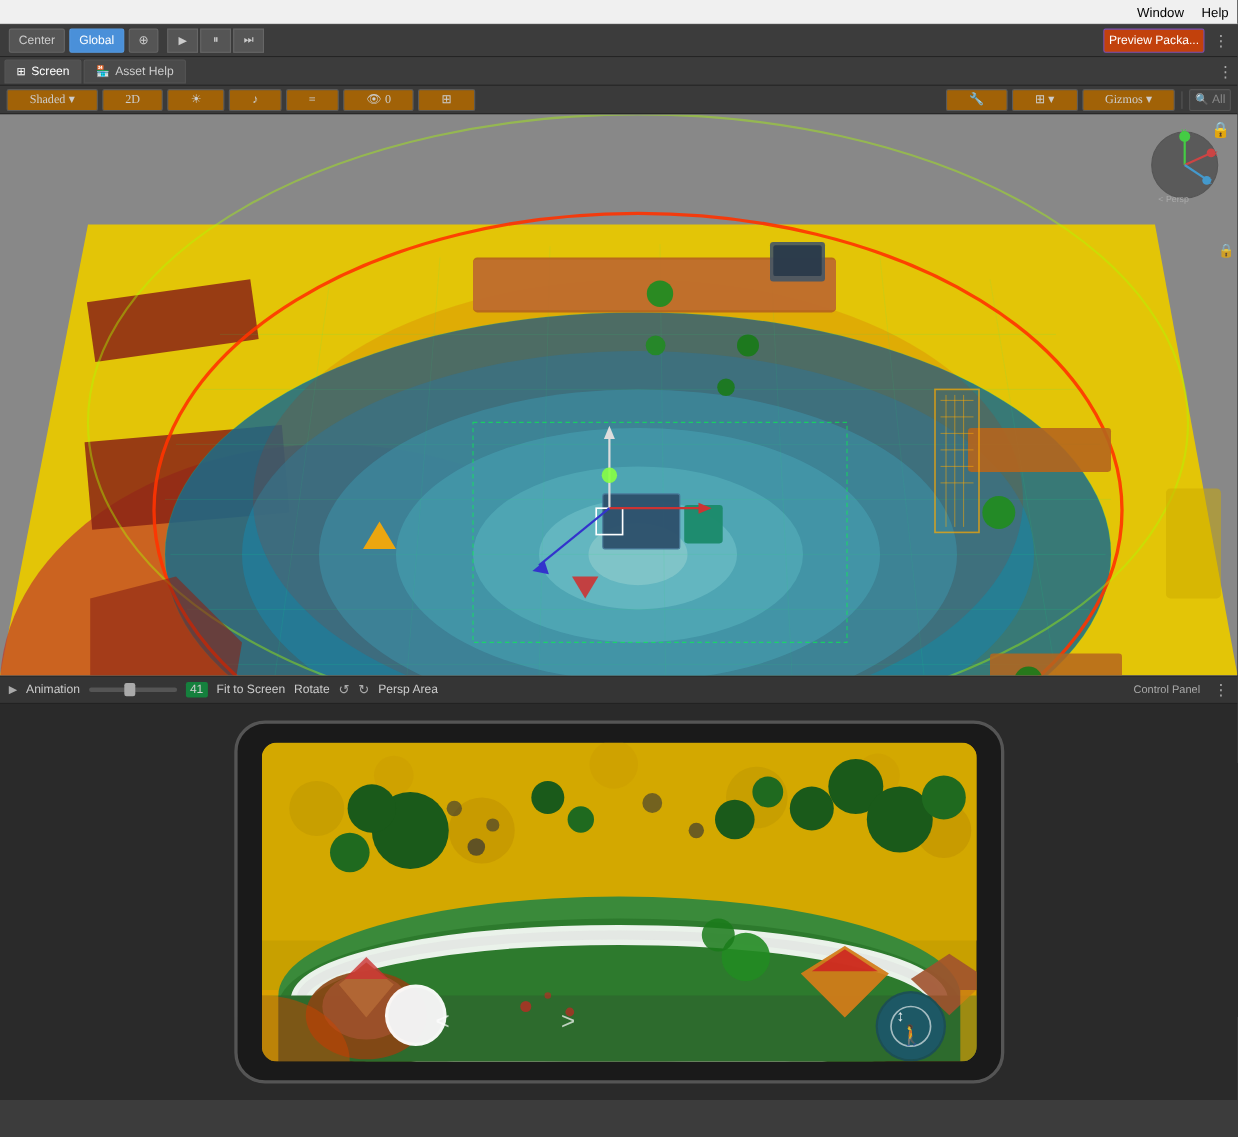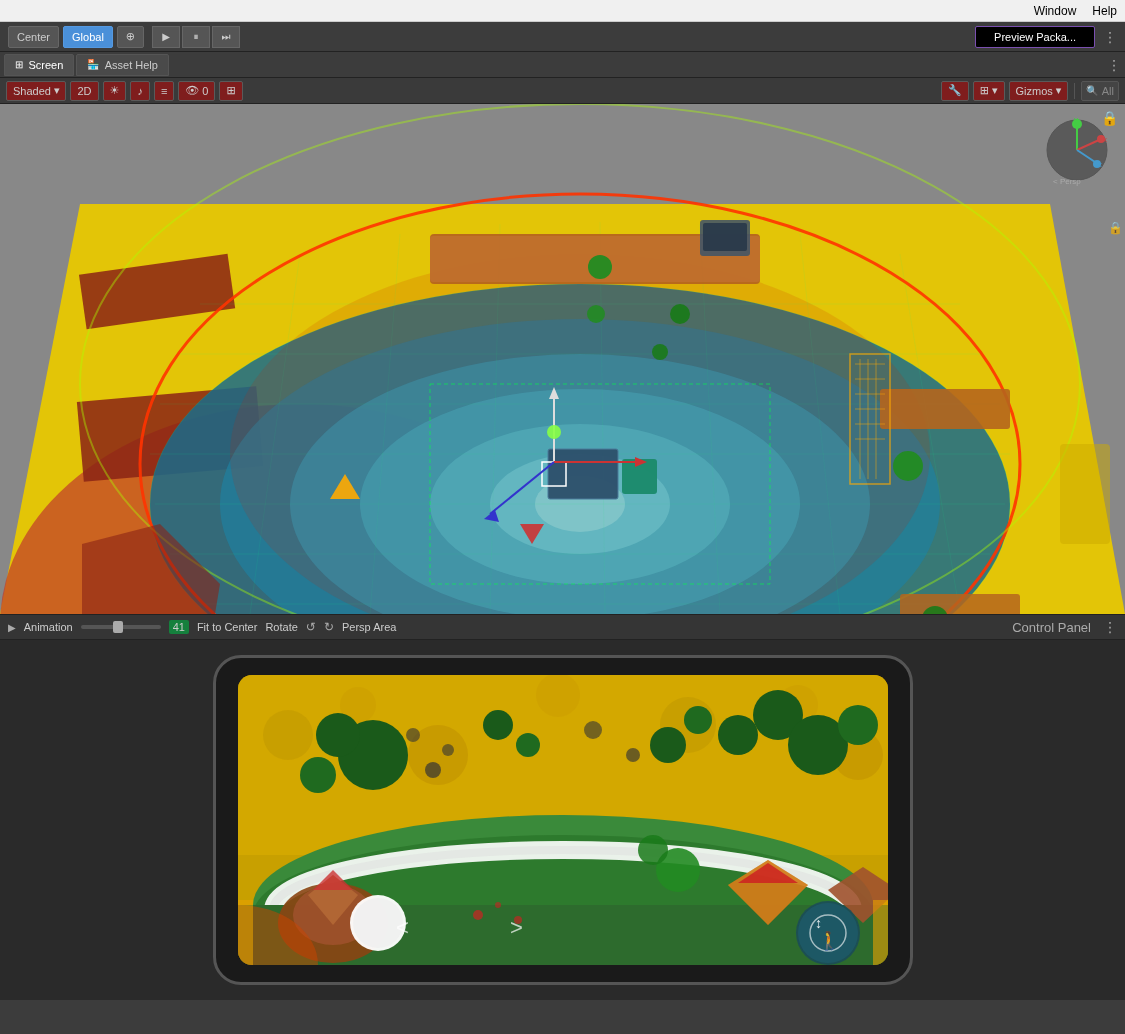--- a/index.html
+++ b/index.html
@@ -76,24 +76,24 @@
       background: #555;
       border: 1px solid #666;
       cursor: pointer;
       display: flex;
       align-items: center;
       justify-content: center;
       color: #ccc;
       font-size: 10px;
     }
     .preview-pkg-btn {
-      background: #000000;
+      background: #c2410c;
       border: 1px solid #7a4fb0;
       color: white;
-      padding: 2px 18px;
+      padding: 2px 4px;
       font-size: 11px;
       cursor: pointer;
       border-radius: 2px;
       height: 22px;
       display: flex;
       align-items: center;
     }
 
     
     .scene-tabbar {
@@ -128,30 +128,31 @@
       height: 26px;
       background: #3a3a3a;
       display: flex;
       align-items: center;
       padding: 0 6px;
       gap: 4px;
       border-bottom: 1px solid #222;
     }
     .scene-toolbar-btn {
       height: 20px;
-      padding: 0 6px;
-      background: #7f1d1d;
+      padding: 0 20px;
+      background: #a16207;
       border: 1px solid #5a5a5a;
       color: #ccc;
       font-size: 11px;
       cursor: pointer;
       display: flex;
       align-items: center;
       gap: 3px;
       border-radius: 2px;
+      font-family: Liberation Serif, serif;
     }
     .separator {
       width: 1px;
       height: 16px;
       background: #555;
       margin: 0 2px;
     }
 
     
     .scene-view {
@@ -213,21 +214,21 @@
     }
     .anim-btn {
       font-size: 11px;
       color: #ccc;
       background: transparent;
       border: none;
       cursor: pointer;
     }
     .spacer { flex: 1; }
     .control-panel-btn {
-      font-size: 13px;
+      font-size: 10px;
       color: #aaa;
       cursor: pointer;
       margin-right: 4px;
     }
     .more-btn {
       font-size: 14px;
       color: #aaa;
       cursor: pointer;
     }
 
@@ -499,21 +500,21 @@
 <div class="animation-bar">
   <span style="color:#aaa;font-size:10px;">▶</span>
   <span style="font-size:11px;color:#ccc;text-align:center;">Animation</span>
 
   <div class="anim-slider">
     <div class="anim-slider-thumb"></div>
   </div>
 
   <span class="anim-number">41</span>
 
-  <button class="anim-btn">Fit to Center</button>
+  <button class="anim-btn">Fit to Screen</button>
 
   <button class="anim-btn">Rotate</button>
 
   <span style="font-size:12px;color:#aaa;">↺</span>
   <span style="font-size:12px;color:#aaa;">↻</span>
 
   <button class="anim-btn">Persp Area</button>
 
   <div class="spacer"></div>
 

